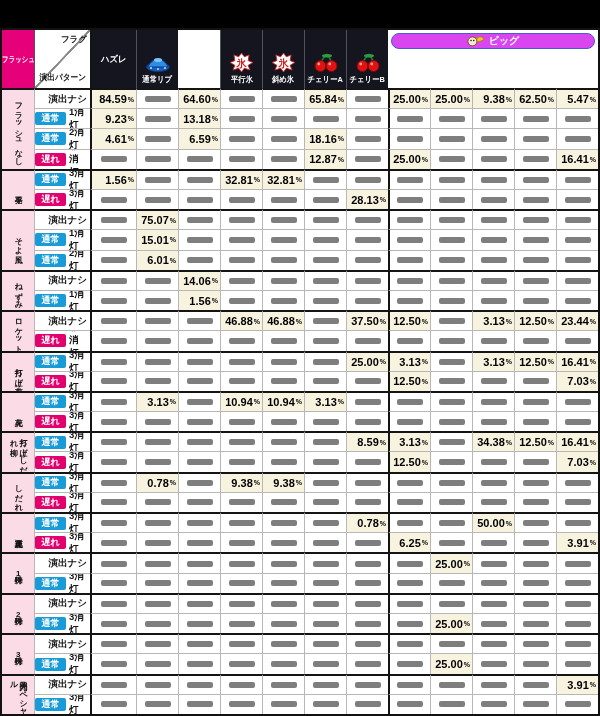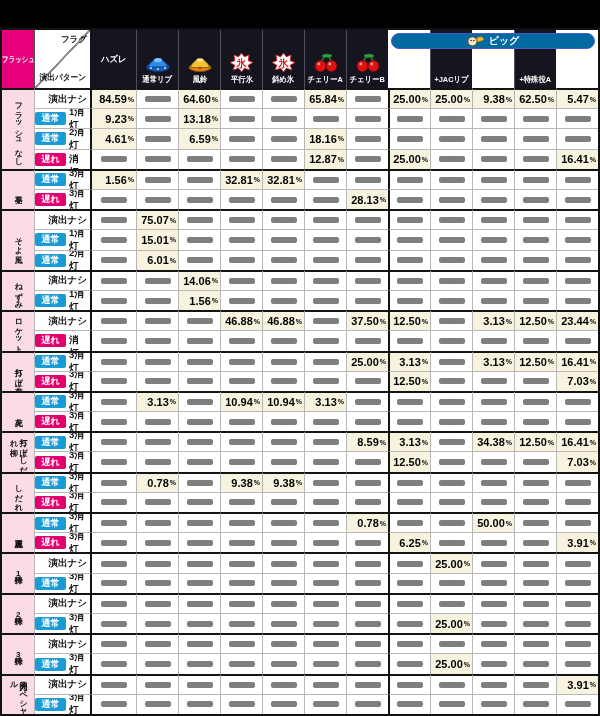--- a/index.html
+++ b/index.html
@@ -64,29 +64,20 @@
           <ellipse cx="13" cy="5" rx="4" ry="2" fill="#7fc4f7"></ellipse>
           <circle cx="6" cy="13" r="1" fill="#bfe3ff"></circle>
           <circle cx="13" cy="14" r="1" fill="#bfe3ff"></circle>
           <circle cx="20" cy="13" r="1" fill="#bfe3ff"></circle>
         </svg></span>
       <span class="hl">通常リプ</span>
     </div>
     <div class="h hazure c3" style="grid-column: 3;">
       <span class="hl">ハズレ</span>
     </div>
-    <div class="h" style="grid-column: 5;">
-      <span class="ic"><svg width="26" height="17" viewBox="0 0 26 17">
-          <ellipse cx="13" cy="12.5" rx="11" ry="4" fill="#e87f1a" stroke="#8a4d0d"></ellipse>
-          <path d="M3 12.5 Q13 -5 23 12.5 Z" fill="#f2c431" stroke="#8a6a0d"></path>
-          <ellipse cx="13" cy="5" rx="3.5" ry="1.8" fill="#f9e38e"></ellipse>
-          <circle cx="13" cy="13" r="1.6" fill="#a8540f"></circle>
-        </svg></span>
-      <span class="hl">風鈴</span>
-    </div>
     <div class="h" style="grid-column: 6;">
       <span class="ic"><svg width="23" height="19" viewBox="0 0 24 20">
           <polygon points="12,0 15,4 20,2 19,8 24,10 19,13 21,18 15,16 12,20 9,16 3,18 5,13 0,10 5,8 4,2 9,4" fill="#fff" stroke="#c22" stroke-width="1"></polygon>
           <text x="12" y="14.5" font-size="11" fill="#c22" text-anchor="middle" font-weight="bold">氷</text>
         </svg></span>
       <span class="hl">平行氷</span>
     </div>
     <div class="h" style="grid-column: 7;">
       <span class="ic"><svg width="23" height="19" viewBox="0 0 24 20">
           <polygon points="12,0 15,4 20,2 19,8 24,10 19,13 21,18 15,16 12,20 9,16 3,18 5,13 0,10 5,8 4,2 9,4" fill="#fff" stroke="#c22" stroke-width="1"></polygon>
@@ -109,27 +100,21 @@
       <span class="ic"><svg width="26" height="19" viewBox="0 0 26 19">
           <path d="M8 9 Q12 2 14 1.5 Q16 2 18 9" stroke="#1f7a2d" stroke-width="1.8" fill="none"></path>
           <ellipse cx="14" cy="2.8" rx="5" ry="1.8" fill="#2d9e3e"></ellipse>
           <circle cx="7.5" cy="13" r="5.5" fill="#e01212" stroke="#7a0a0a"></circle>
           <circle cx="18.5" cy="13" r="5.5" fill="#e01212" stroke="#7a0a0a"></circle>
           <circle cx="5.8" cy="11" r="1.4" fill="#ff9d9d"></circle>
           <circle cx="16.8" cy="11" r="1.4" fill="#ff9d9d"></circle>
         </svg></span>
       <span class="hl">チェリーB</span>
     </div>
-    <div class="h" style="grid-column: 11;">
-      <span class="hl">+JACリプ</span>
-    </div>
-    <div class="h" style="grid-column: 13;">
-      <span class="hl">+特殊役A</span>
-    </div>
-    <div class="bigbar" style="background: #0369a1;">
+    <div class="bigbar" style="background: #d946ef;">
       <span class="ic"><svg width="18" height="13" viewBox="0 0 20 14">
           <circle cx="6" cy="8" r="5" fill="#f7e9c9" stroke="#6b4a17"></circle>
           <circle cx="4.5" cy="7" r=".9" fill="#222"></circle>
           <circle cx="7.5" cy="7" r=".9" fill="#222"></circle>
           <path d="M11 4 Q17 1 19 6 Q14 9 11 8 Z" fill="#f5c12e" stroke="#a57b12"></path>
         </svg></span>
       <span>ビッグ</span>
     </div>
     <div class="gc gt" style="grid-row: 2 / span 4;">フラッシュなし</div>
     <div class="pc gt" style="grid-row: 2;">

